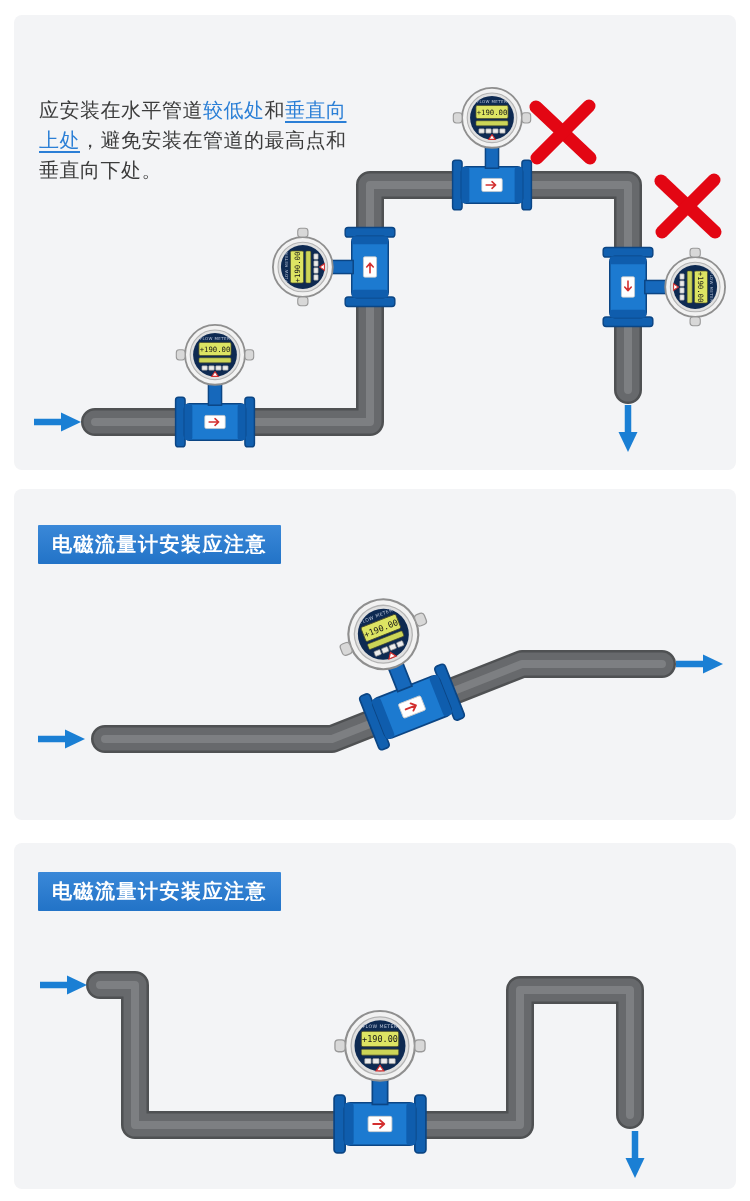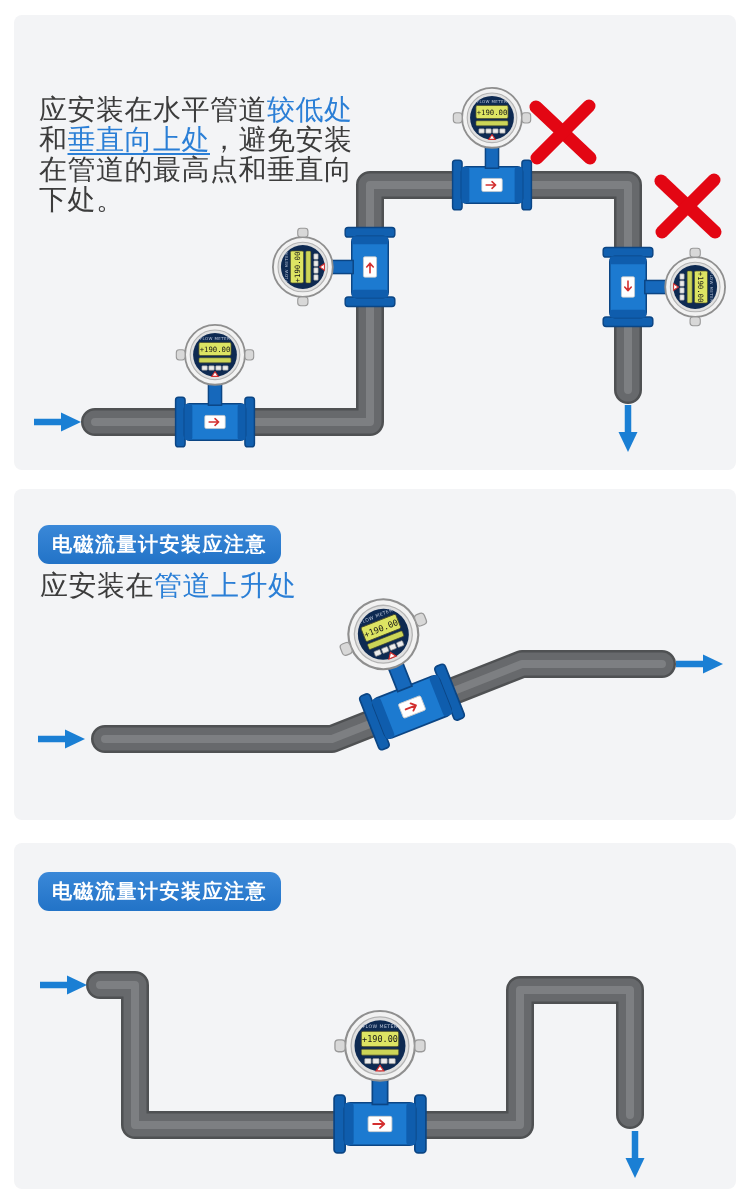--- a/index.html
+++ b/index.html
@@ -8,33 +8,33 @@
   body { position:relative; overflow:hidden; }
 
   .panel { position:absolute; left:14px; width:722px; background:#f3f4f6;
     border-radius:8px; overflow:hidden; }
   #panel1 { top:15px;  height:455px; }
   #panel2 { top:489px; height:331px; }
   #panel3 { top:843px; height:346px; }
 
   .diagram { position:absolute; left:0; top:0; width:100%; height:100%; display:block; }
 
-  .note-text { position:absolute; font-size:28px; line-height:30px; color:#3c3c3c;
+  .note-text { position:absolute; font-size:20px; line-height:30px; color:#3c3c3c;
     letter-spacing:0.5px; z-index:2; }
   #panel1 .note-text { left:25px; top:80px; width:314px; }
   #panel2 .note-text { left:26px; top:82px; }
   #panel3 .note-text { left:26px; top:76px; }
 
   .hl   { color:#2b7fd6; }
   .hl-u { color:#2b7fd6; text-decoration:underline; text-underline-offset:4px; }
 
   .badge { position:absolute; left:24px; display:inline-block; z-index:2;
     background:linear-gradient(180deg,#3a88d8,#2273c7); color:#ffffff;
     font-size:20px; font-weight:bold; letter-spacing:1.5px;
-    padding:6px 14px; border-radius:11px; }
+    padding:6px 14px; border-radius:1px; }
   #panel2 .badge { top:36px; }
   #panel3 .badge { top:29px; }
 
   .defs-holder { position:absolute; width:0; height:0; overflow:hidden; }
 </style>
 </head>
 <body>
 
 <svg class="defs-holder" aria-hidden="true">
   <defs>
@@ -92,21 +92,20 @@
     <use href="#fm" transform="translate(478,170) scale(0.73)"></use>
     <use href="#cross" transform="translate(549,117)"></use>
     <use href="#fm" transform="translate(614,272) rotate(90) scale(0.73)"></use>
     <use href="#cross" transform="translate(674,191)"></use>
     <use href="#arrow" transform="translate(614,412) rotate(90)"></use>
   </svg>
 </section>
 
 <section class="panel" id="panel2">
   <div class="badge">电磁流量计安装应注意</div>
-  <p class="note-text"><span>应安装在</span><span class="hl">管道上升处</span></p>
 
   <svg class="diagram" viewBox="0 0 722 331">
     <g>
       <path d="M 91 250 L 318 250 L 508 175 L 648 175" fill="none" stroke="#4f5153" stroke-width="28" stroke-linecap="round" stroke-linejoin="round"></path>
       <path d="M 91 250 L 318 250 L 508 175 L 648 175" fill="none" stroke="#67696c" stroke-width="23" stroke-linecap="round" stroke-linejoin="round"></path>
       <path d="M 91 250 L 318 250 L 508 175 L 648 175" fill="none" stroke="#939598" stroke-width="8" opacity="0.5" stroke-linecap="round" stroke-linejoin="round"></path>
     </g>
     <use href="#arrow" transform="translate(46,250)"></use>
     <use href="#fm" transform="translate(398,218) rotate(-21.5) scale(0.85)"></use>
     <use href="#arrow" transform="translate(684,175)"></use>

